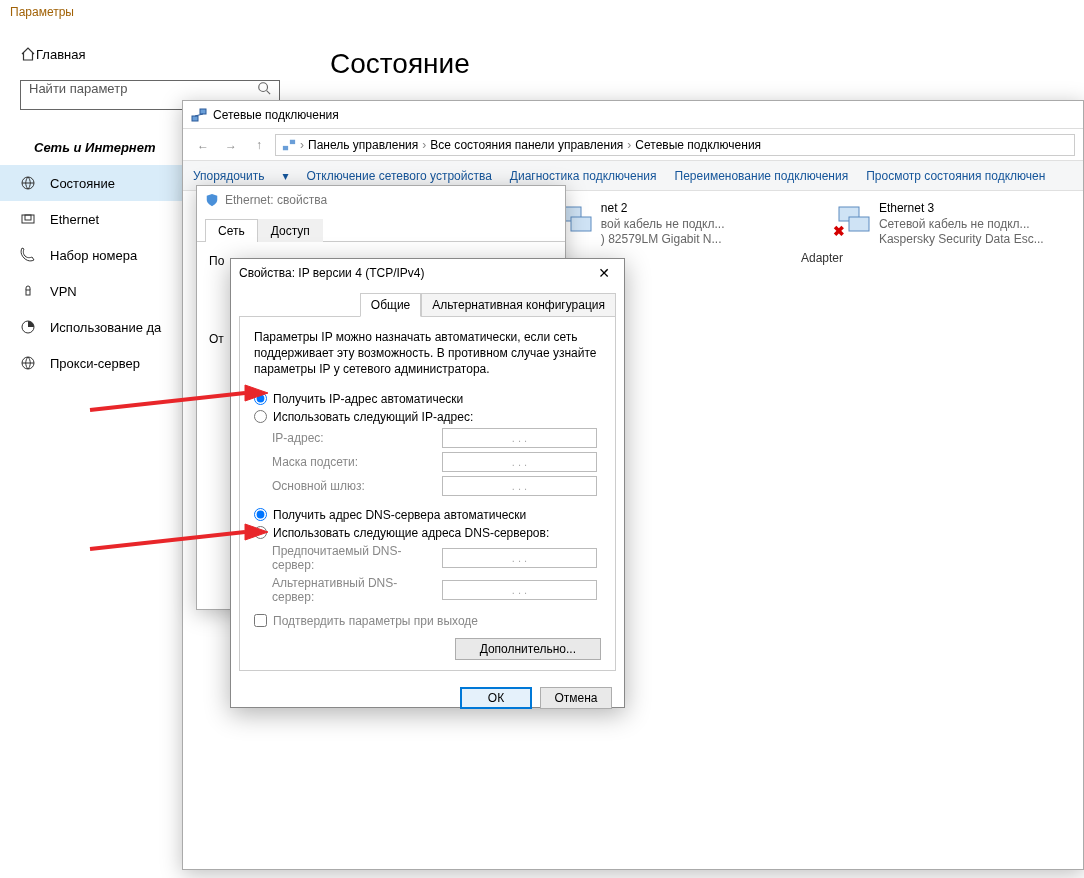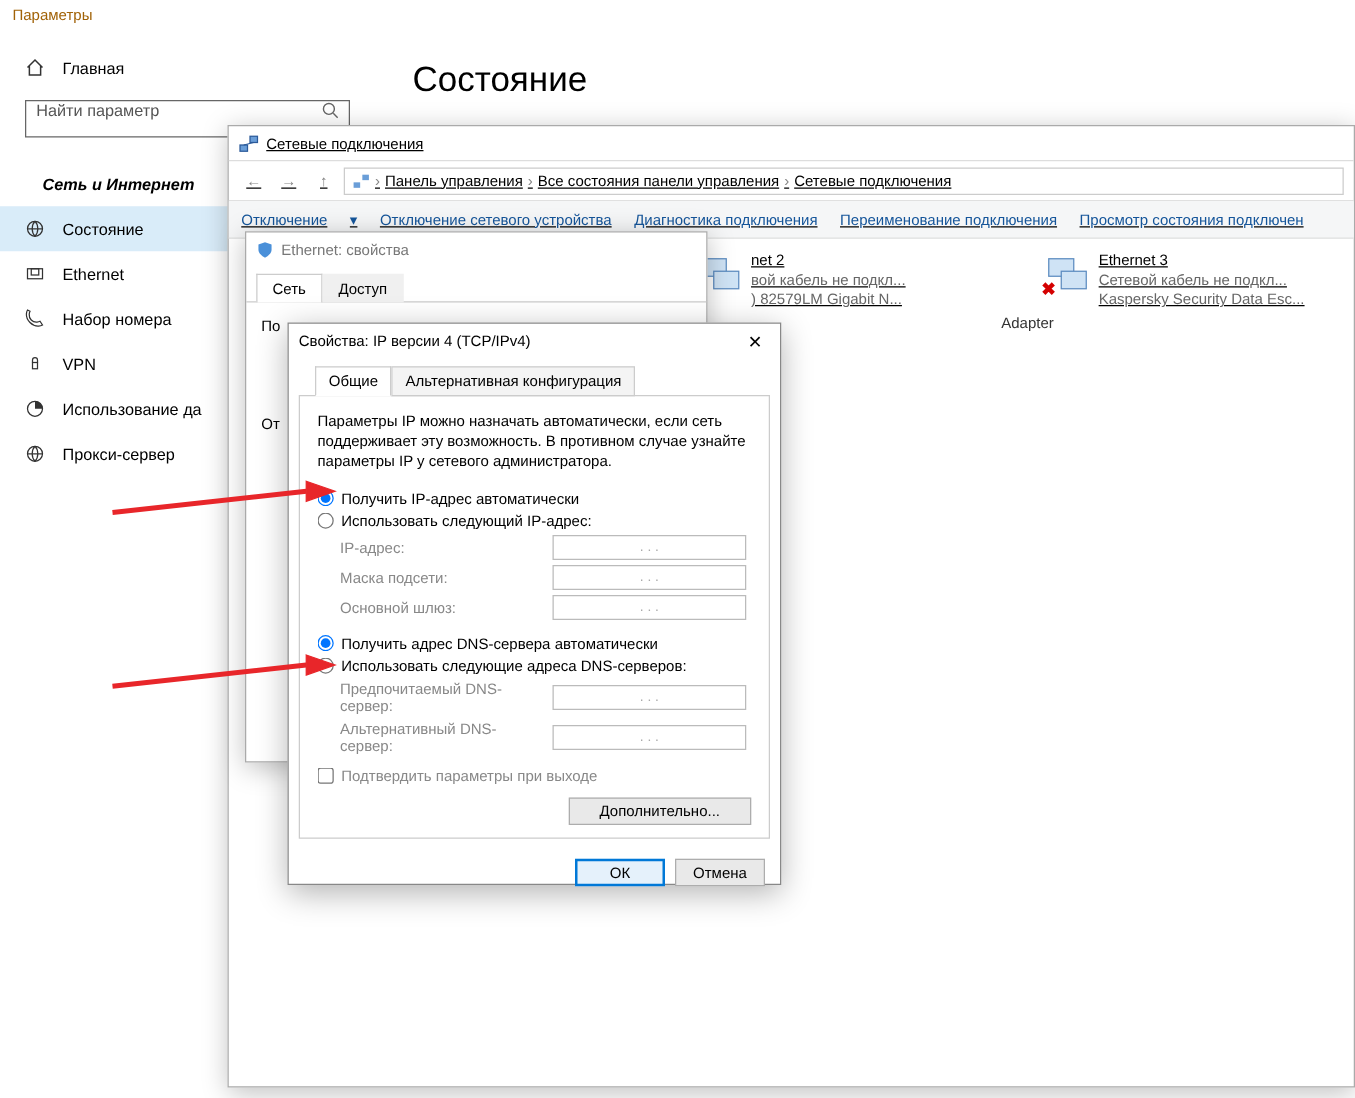--- a/index.html
+++ b/index.html
@@ -3,33 +3,33 @@
 <meta charset="utf-8">
 <style>
 * { box-sizing: border-box; margin: 0; padding: 0; font-family: "Segoe UI", Tahoma, sans-serif; }
 body { width: 1084px; height: 878px; background: #fff; overflow: hidden; position: relative; font-size: 12px; color: #000; }
 
 
 .settings-window { position: absolute; top: 0; left: 0; width: 1084px; height: 878px; background: #fff; }
 .settings-titlebar { height: 28px; padding: 5px 10px; font-size: 12px; color: #a16207; }
 .settings-body { display: flex; height: calc(100% - 28px); }
 .settings-sidebar { width: 300px; padding: 10px 0; }
-.settings-sidebar .home { display: flex; align-items: center; padding: 8px 20px; font-size: 13px; gap: 14px; }
+.settings-sidebar .home { display: flex; align-items: center; padding: 8px 20px; font-size: 13px; }
 .settings-sidebar .home svg { width: 16px; height: 16px; }
 .settings-search { margin: 10px 20px 20px; border: 1px solid #666; height: 30px; padding: 0 8px; display: flex; font-size: 13px; color: #555; background: #fff; position: relative; }
 .settings-search .mag { position: absolute; right: 8px; }
 .settings-category { padding: 10px 34px; font-weight: 600; font-size: 13px; font-style: italic; }
 .settings-nav-item { display: flex; align-items: center; padding: 10px 20px; gap: 14px; font-size: 13px; }
 .settings-nav-item.active { background: #d9ecf9; }
 .settings-nav-item svg, .settings-nav-item .ic { width: 16px; height: 16px; flex-shrink: 0; }
 .settings-main { flex: 1; padding: 20px 30px; }
 .settings-main h1 { font-size: 28px; font-weight: 400; }
 
 
-.explorer-window { position: absolute; top: 100px; left: 182px; width: 902px; height: 770px; background: #fff; border: 1px solid #aaa; box-shadow: 0 4px 20px rgba(0,0,0,0.25); text-decoration: underline; }
+.explorer-window { position: absolute; top: 100px; left: 182px; width: 902px; height: 770px; background: #fff; border: 1px solid #aaa; box-shadow: 0 4px 20px rgba(0,0,0,0.25); }
 .explorer-titlebar { height: 28px; display: flex; align-items: center; padding: 0 8px; gap: 6px; font-size: 12px; border-bottom: 1px solid #ddd; }
 .explorer-titlebar .ic { width: 16px; height: 16px; }
 .explorer-addrbar { height: 32px; display: flex; align-items: center; padding: 0 8px; gap: 4px; border-bottom: 1px solid #e0e0e0; }
 .explorer-addrbar .navbtn { width: 24px; height: 24px; display: flex; align-items: center; justify-content: center; color: #888; }
 .explorer-addrbar .path { flex: 1; border: 1px solid #ccc; height: 22px; display: flex; align-items: center; padding: 0 6px; gap: 4px; font-size: 12px; }
 .explorer-addrbar .path .sep { color: #888; }
 .explorer-toolbar { height: 30px; display: flex; align-items: center; padding: 0 10px; gap: 18px; font-size: 12px; background: #f5f6f7; border-bottom: 1px solid #e0e0e0; }
 .explorer-toolbar .tb-link { color: #15559a; }
 .explorer-content { position: relative; padding: 10px; display: flex; gap: 40px; }
 .net-adapter { display: flex; gap: 8px; width: 250px; }
@@ -46,21 +46,21 @@
 .ethprops-tabs { display: flex; border-bottom: 1px solid #ccc; padding: 0 8px; margin-top: 4px; }
 .ethprops-tabs .tab { padding: 4px 12px; border: 1px solid #ccc; border-bottom: none; font-size: 12px; background: #fff; position: relative; top: 1px; }
 .ethprops-tabs .tab.inactive { background: #f0f0f0; border-top-color: transparent; border-left-color: transparent; border-right-color: transparent; }
 .ethprops-body { padding: 12px; font-size: 12px; }
 .ethprops-body .lbl { margin-bottom: 4px; }
 
 
 .ipv4-window { position: absolute; top: 258px; left: 230px; width: 395px; height: 450px; background: #fff; border: 1px solid #888; box-shadow: 0 6px 24px rgba(0,0,0,0.3); }
 .ipv4-titlebar { height: 28px; display: flex; align-items: center; justify-content: space-between; padding: 0 8px; font-size: 12px; }
 .ipv4-titlebar .close { width: 24px; height: 24px; display: flex; align-items: center; justify-content: center; font-size: 14px; }
-.ipv4-tabs { display: flex; padding: 6px 21px 0; }
+.ipv4-tabs { display: flex; padding: 6px 8px 0; justify-content: flex-end; }
 .ipv4-tabs .tab { padding: 4px 10px; border: 1px solid #ccc; font-size: 12px; background: #fff; }
 .ipv4-tabs .tab.active { border-bottom: 1px solid #fff; position: relative; z-index: 2; }
 .ipv4-tabs .tab.inactive { background: #f4f4f4; }
 .ipv4-panel { margin: -1px 8px 8px; border: 1px solid #ccc; padding: 12px 14px 10px; font-size: 12px; position: relative; }
 .ipv4-panel .desc { line-height: 1.35; margin-bottom: 14px; }
 .radio-row { display: flex; align-items: center; gap: 6px; margin: 4px 0; }
 .radio-row input { margin: 0; }
 .field-group { margin: 0 0 10px 18px; }
 .field-row { display: flex; align-items: center; margin: 4px 0; gap: 10px; }
 .field-row .flabel { width: 160px; color: #888; }
@@ -171,21 +171,21 @@
         </svg>
       <span class="sep">›</span>
       <span>Панель управления</span>
       <span class="sep">›</span>
       <span>Все состояния панели управления</span>
       <span class="sep">›</span>
       <span>Сетевые подключения</span>
     </div>
   </div>
   <div class="explorer-toolbar">
-    <span class="tb-link">Отключение</span>
+    <span class="tb-link">Упорядочить</span>
       <span style="color:#15559a">▾</span>
     <span class="tb-link">Отключение сетевого устройства</span>
     <span class="tb-link">Диагностика подключения</span>
     <span class="tb-link">Переименование подключения</span>
     <span class="tb-link">Просмотр состояния подключен</span>
   </div>
   <div class="explorer-content">
     <div style="width:340px"></div>
     <div class="net-adapter">
       <div class="icon">

